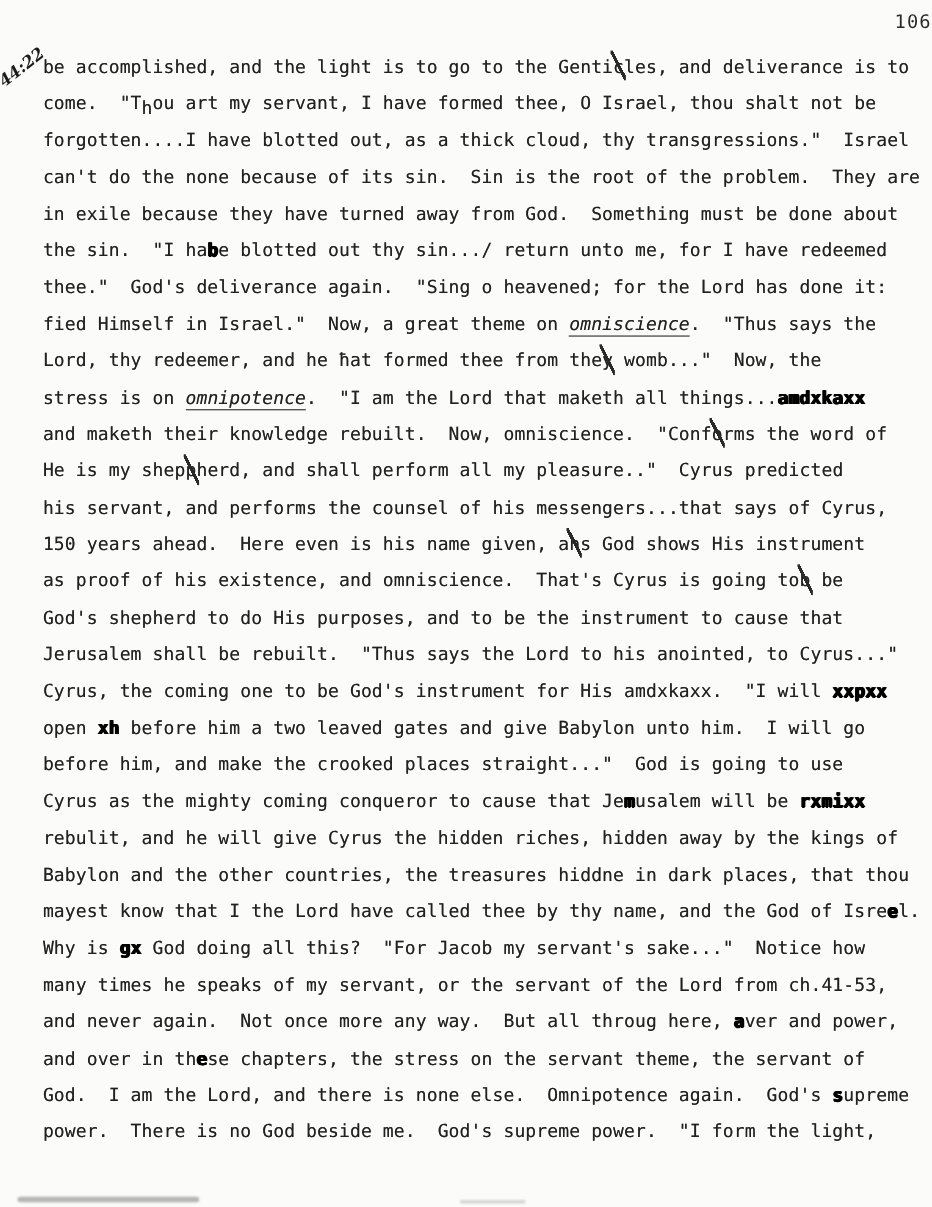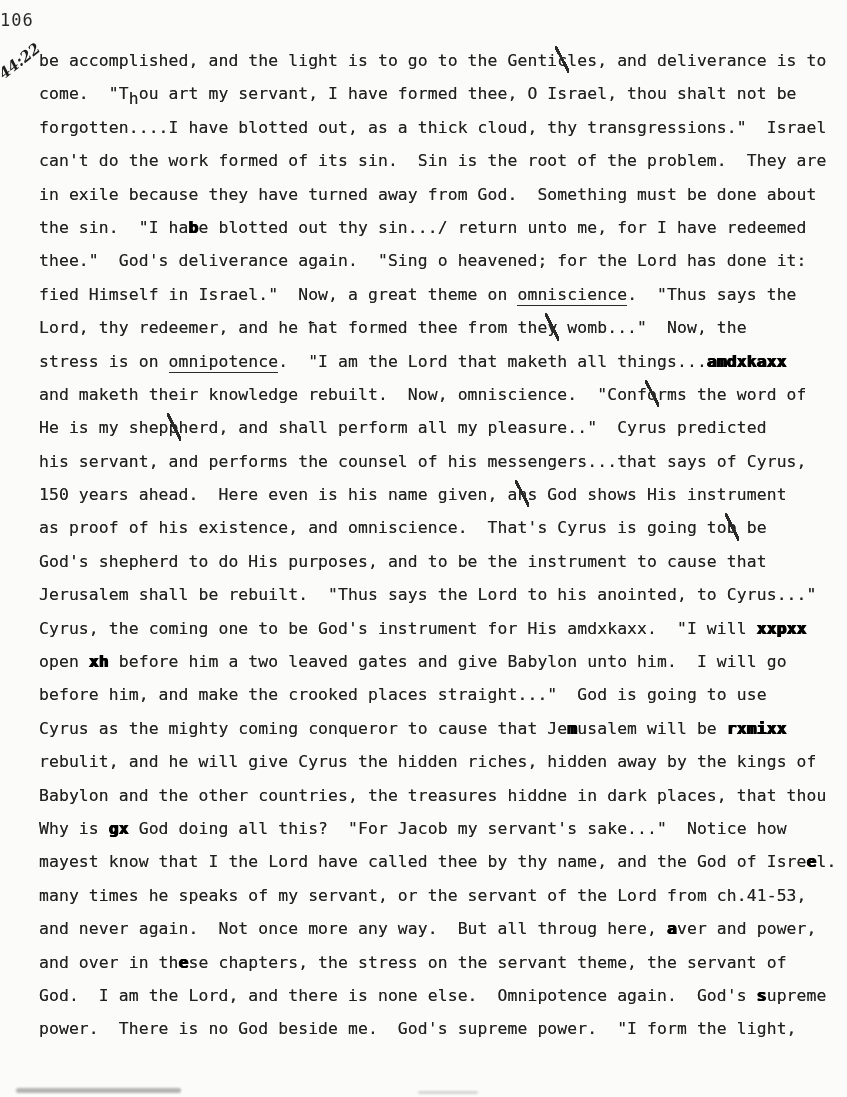--- a/index.html
+++ b/index.html
@@ -9,21 +9,21 @@
     overflow:hidden;
     position:relative;
     font-family:"DejaVu Sans Mono","Liberation Mono",monospace;
     color:#212121;
   }
   .page{
     position:absolute;inset:0;
   }
   .page-number{
     position:absolute;top:10px;left:0;right:0;
-    text-align:left;
+    text-align:right;
     font-size:17px;
     letter-spacing:1px;
     color:#2a2a2a;
   }
   .margin-note{
     position:absolute;
     top:52px;left:-4px;
     transform:rotate(-38deg);
     font-family:"DejaVu Serif","Liberation Serif",serif;
     font-style:italic;
@@ -41,20 +41,21 @@
     font-size:16.4px;
     line-height:33.4px;
     height:33.4px;
     letter-spacing:0.1px;
     text-shadow:0 0 0.4px rgba(20,20,20,0.55);
   }
   
   .s-u{
     border-bottom:1.6px solid #2a2a2a;
     padding-bottom:1px;
+    font-style:italic;
   }
   
   .s-os{
     font-weight:bold;
     color:#000;
     text-shadow:0.8px 0 0 #000, -0.6px 0 0 #000, 0 0.4px 0 #000;
   }
   
   .s-sl{
     position:relative;
@@ -85,42 +86,42 @@
 </head>
 <body>
 
 <div class="page">
   <div class="page-number">106</div>
   <div class="margin-note">44:22</div>
   <div class="text-body">
       <div class="line"><span>be accomplished, and the light is to go to the Genti</span><span class="s-sl">c</span><span>les, and deliverance is to</span></div>
       <div class="line"><span>come.  "T</span><span class="s-sub">h</span><span>ou art my servant, I have formed thee, O Israel, thou shalt not be</span></div>
       <div class="line"><span>forgotten....I have blotted out, as a thick cloud, thy transgressions."  Israel</span></div>
-      <div class="line"><span>can't do the work formed of its sin.  Sin is the root of the problem.  They are</span></div>
+      <div class="line"><span>can't do the none because of its sin.  Sin is the root of the problem.  They are</span></div>
       <div class="line"><span>in exile because they have turned away from God.  Something must be done about</span></div>
       <div class="line"><span>the sin.  "I ha</span><span class="s-os">b</span><span>e blotted out thy sin.../ return unto me, for I have redeemed</span></div>
       <div class="line"><span>thee."  God's deliverance again.  "Sing o heavened; for the Lord has done it:</span></div>
       <div class="line"><span>fied Himself in Israel."  Now, a great theme on </span><span class="s-u">omniscience</span><span>.  "Thus says the</span></div>
       <div class="line"><span>Lord, thy redeemer, and he ħat formed thee from the</span><span class="s-sl">y</span><span> womb..."  Now, the</span></div>
       <div class="line"><span>stress is on </span><span class="s-u">omnipotence</span><span>.  "I am the Lord that maketh all things...</span><span class="s-os">amdxkaxx</span></div>
       <div class="line"><span>and maketh their knowledge rebuilt.  Now, omniscience.  "Conf</span><span class="s-sl">o</span><span>rms the word of</span></div>
       <div class="line"><span>He is my shep</span><span class="s-sl">p</span><span>herd, and shall perform all my pleasure.."  Cyrus predicted</span></div>
       <div class="line"><span>his servant, and performs the counsel of his messengers...that says of Cyrus,</span></div>
       <div class="line"><span>150 years ahead.  Here even is his name given, a</span><span class="s-sl">n</span><span>s God shows His instrument</span></div>
       <div class="line"><span>as proof of his existence, and omniscience.  That's Cyrus is going to</span><span class="s-sl">b</span><span> be</span></div>
       <div class="line"><span>God's shepherd to do His purposes, and to be the instrument to cause that</span></div>
       <div class="line"><span>Jerusalem shall be rebuilt.  "Thus says the Lord to his anointed, to Cyrus..."</span></div>
       <div class="line"><span>Cyrus, the coming one to be God's instrument for His amdxkaxx.  "I will </span><span class="s-os">xxpxx</span></div>
       <div class="line"><span>open </span><span class="s-os">xh</span><span> before him a two leaved gates and give Babylon unto him.  I will go</span></div>
       <div class="line"><span>before him, and make the crooked places straight..."  God is going to use</span></div>
       <div class="line"><span>Cyrus as the mighty coming conqueror to cause that Je</span><span class="s-os">m</span><span>usalem will be </span><span class="s-os">rxmixx</span></div>
       <div class="line"><span>rebulit, and he will give Cyrus the hidden riches, hidden away by the kings of</span></div>
       <div class="line"><span>Babylon and the other countries, the treasures hiddne in dark places, that thou</span></div>
+      <div class="line"><span>mayest know that I the Lord have called thee by thy name, and the God of Isre</span><span class="s-os">e</span><span>l.</span></div>
       <div class="line"><span>Why is </span><span class="s-os">gx</span><span> God doing all this?  "For Jacob my servant's sake..."  Notice how</span></div>
-      <div class="line"><span>mayest know that I the Lord have called thee by thy name, and the God of Isre</span><span class="s-os">e</span><span>l.</span></div>
       <div class="line"><span>many times he speaks of my servant, or the servant of the Lord from ch.41-53,</span></div>
       <div class="line"><span>and never again.  Not once more any way.  But all throug here, </span><span class="s-os">a</span><span>ver and power,</span></div>
       <div class="line"><span>and over in th</span><span class="s-os">e</span><span>se chapters, the stress on the servant theme, the servant of</span></div>
       <div class="line"><span>God.  I am the Lord, and there is none else.  Omnipotence again.  God's </span><span class="s-os">s</span><span>upreme</span></div>
       <div class="line"><span>power.  There is no God beside me.  God's supreme power.  "I form the light,</span></div>
     </div>
   <div class="smudge a"></div>
   <div class="smudge b"></div>
 </div>
 

